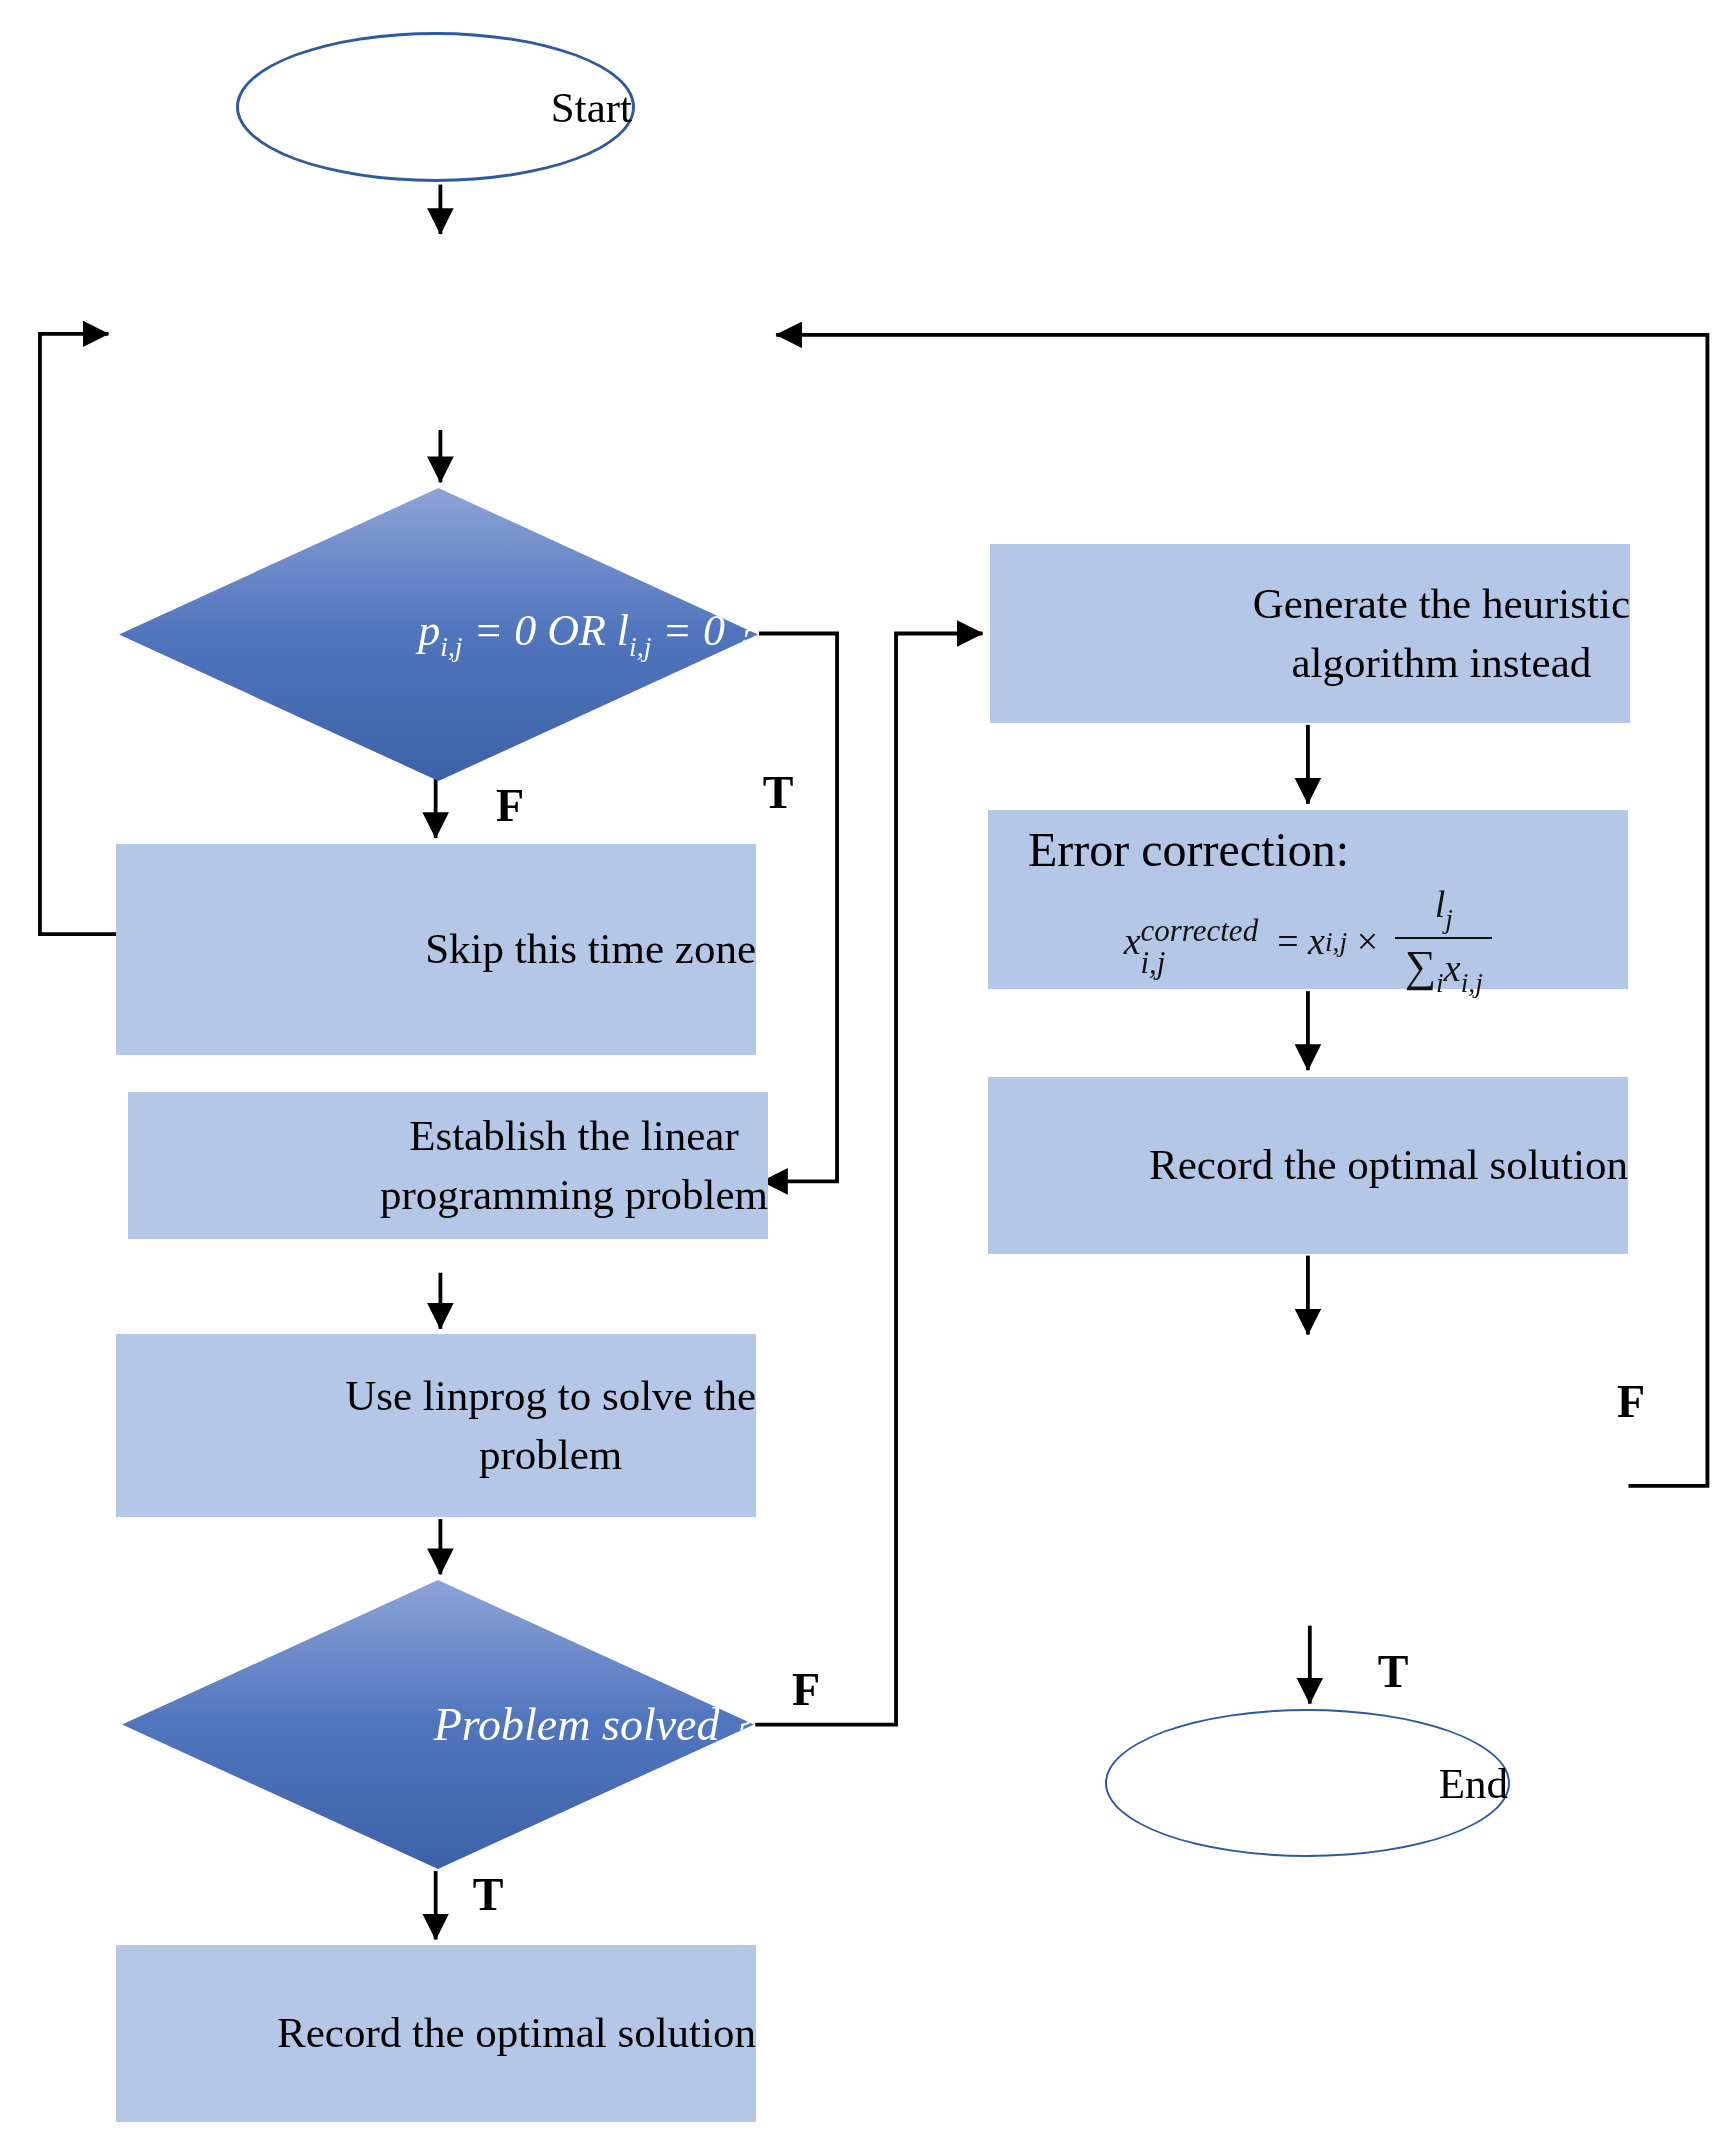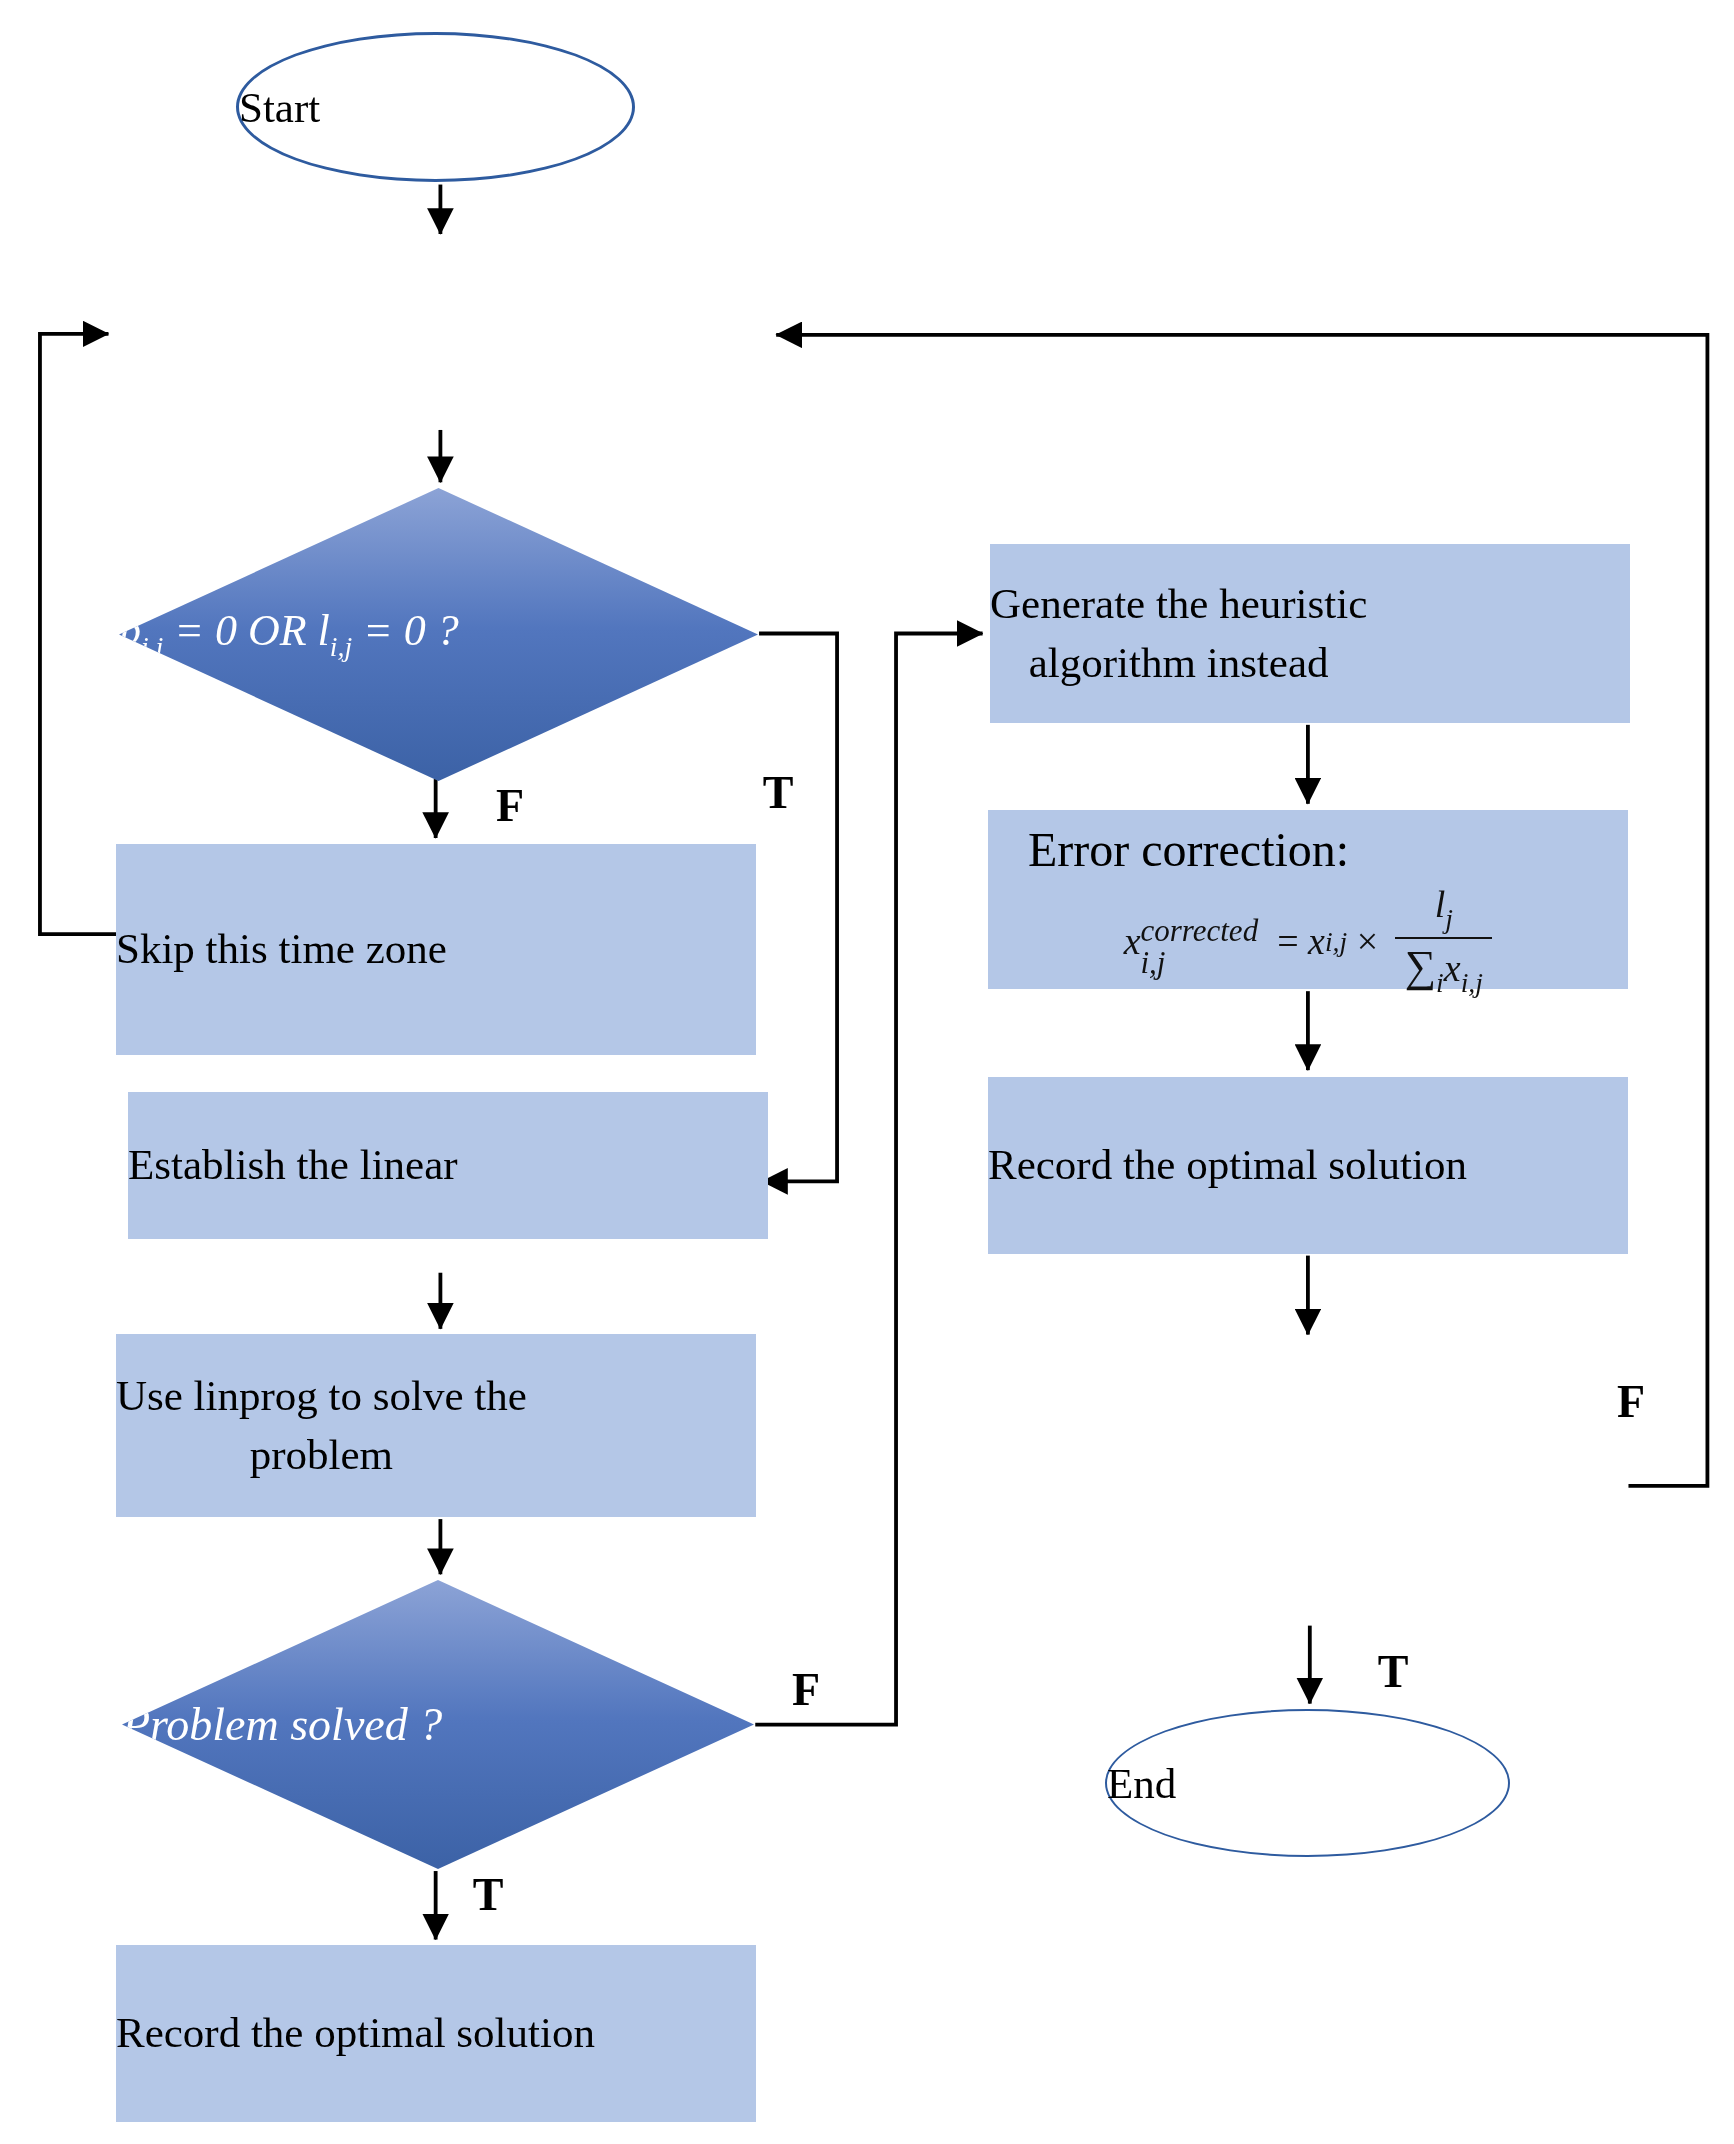--- a/index.html
+++ b/index.html
@@ -1,20 +1,20 @@
 <!DOCTYPE html>
 <html style="font-size:15px"><head>
 <meta charset="utf-8">
 <style>
   html,body{margin:0;padding:0;background:#ffffff;}
   #canvas{
     position:relative;width:1735px;height:2145px;background:#ffffff;overflow:hidden;
     font-family:"Liberation Serif","DejaVu Serif",serif;color:#000;
   }
-  .node{position:absolute;display:flex;align-items:center;justify-content:flex-start;text-align:center;box-sizing:border-box;}
+  .node{position:absolute;display:flex;align-items:center;justify-content:flex-end;text-align:center;box-sizing:border-box;}
   .process{background:#B4C7E7;font-size:43px;line-height:1.35;}
   .terminator{background:#ffffff;border:3.8px solid #2E5B9F;border-radius:50%;font-size:43px;}
   .loopbox{background:#ffffff;border:4.8px solid #8EA9DB;font-size:43px;}
   .diamond{
     background:linear-gradient(to bottom,#8CA3D6 0%,#5276BE 48%,#3C62A6 100%);
     clip-path:polygon(50% 0,100% 50%,50% 100%,0 50%);
     color:#ffffff;font-size:44px;
   }
   .diamond .q{font-style:italic;}
   .it{font-style:italic;}
@@ -72,20 +72,21 @@
     </span>
   </div>
 
   <div class="node process" style="left:116px;top:844px;width:640px;height:211px;">
     <span>Skip this time zone</span>
   </div>
 
   <div class="node process" style="left:128px;top:1092px;width:640px;height:147px;">
     <span class="lines">
       <span>Establish the linear</span>
+      <span>programming problem</span>
     </span>
   </div>
 
   <div class="node process" style="left:116px;top:1334px;width:640px;height:183px;">
     <span class="lines">
       <span>Use linprog to solve the</span>
       <span>problem</span>
     </span>
   </div>
 

